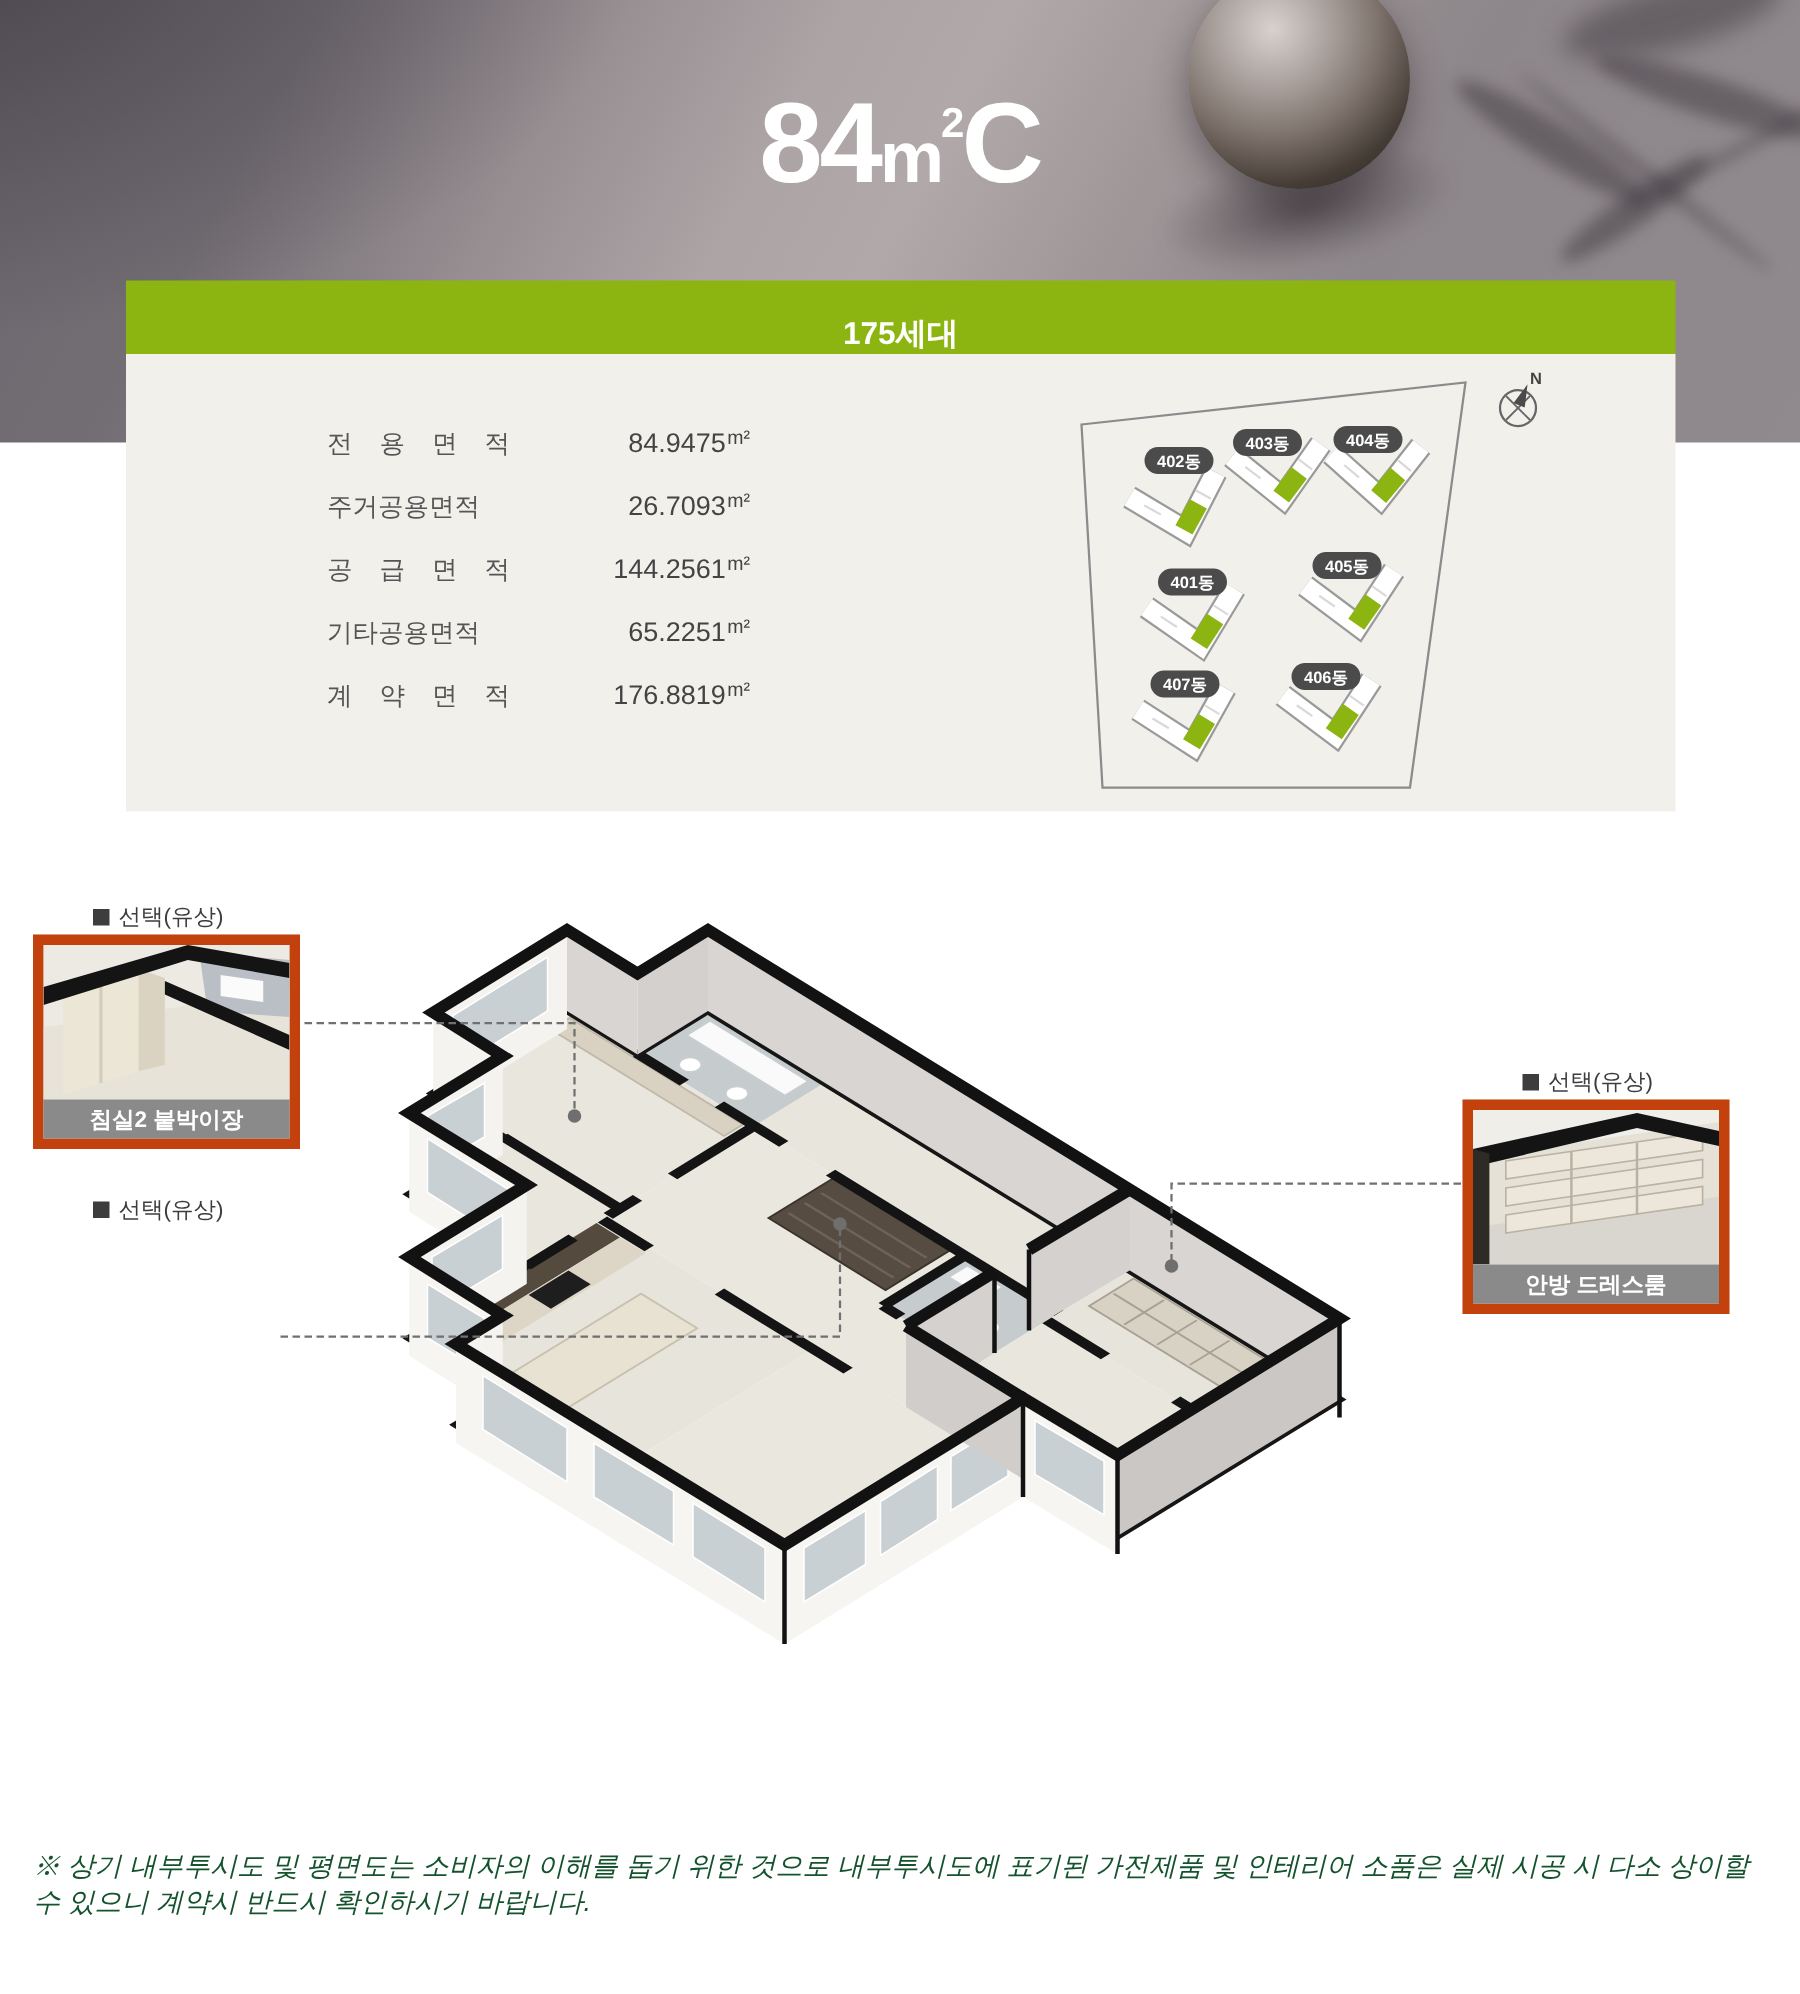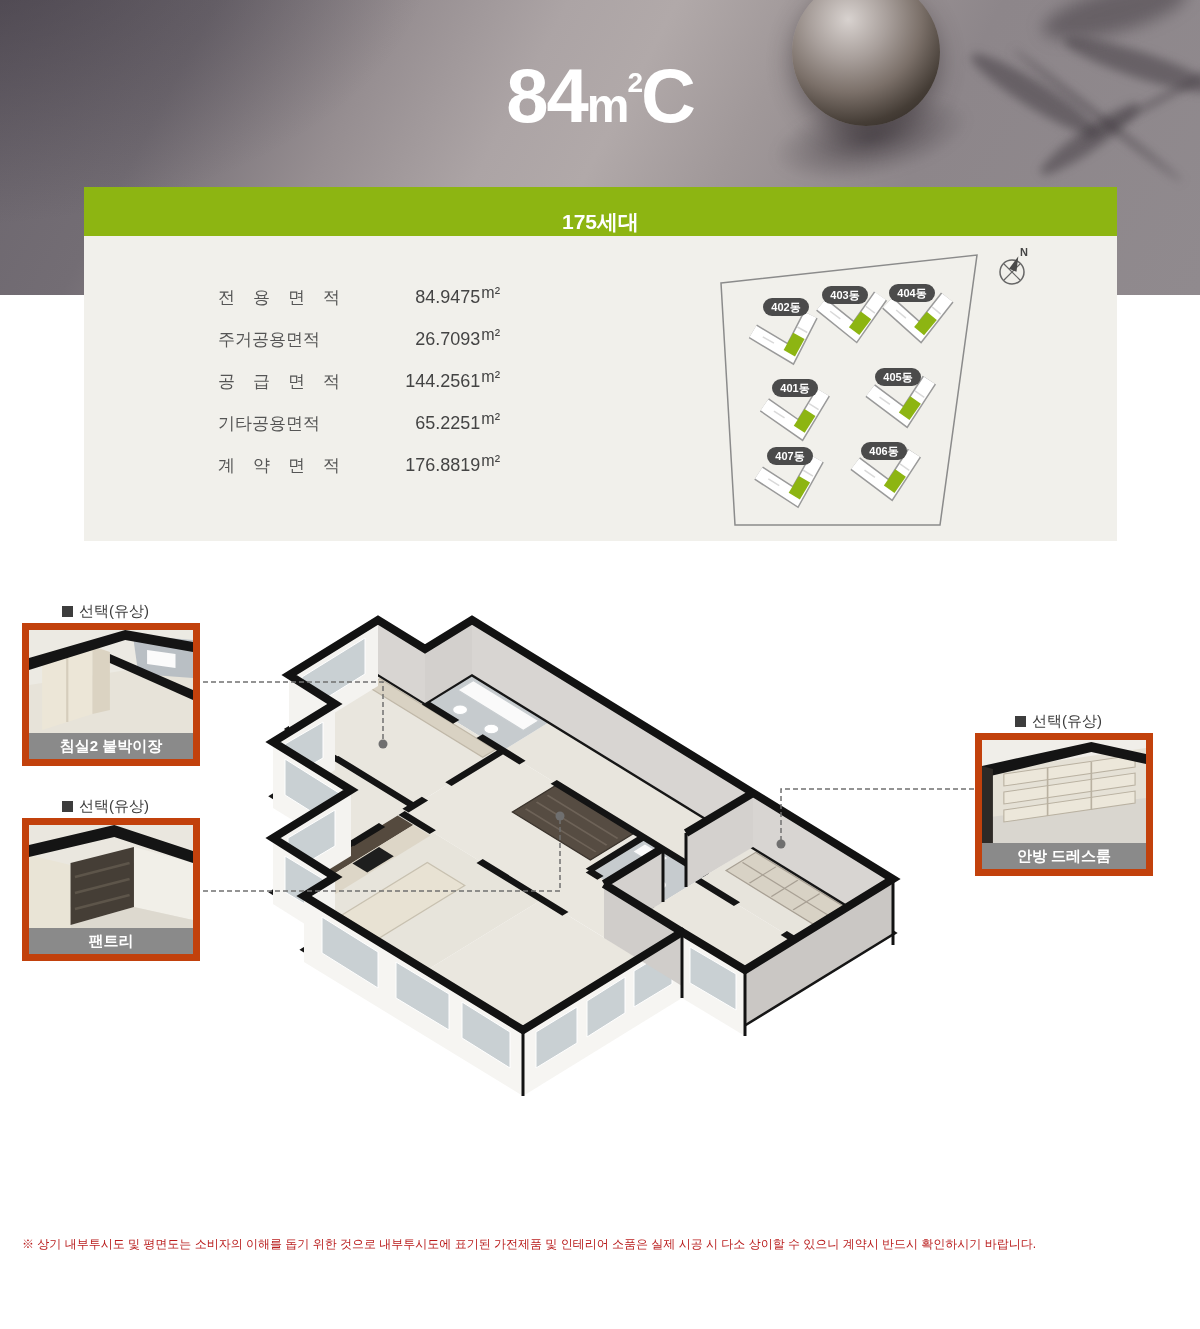--- a/index.html
+++ b/index.html
@@ -25,31 +25,31 @@
   .hero-title .suffix{font-size:76px;}
   
   .banner{position:absolute;left:84px;top:187px;width:1033px;height:49px;
     display:flex;align-items:flex-end;justify-content:center;color:#fff;font-size:21px;font-weight:700;}
   .panel{position:absolute;left:84px;top:236px;width:1033px;height:305px;}
   
   .area-table{position:absolute;left:218px;top:284px;width:282px;}
   .area-row{display:flex;align-items:baseline;height:42px;gap:12px;}
   .area-label{width:122px;color:#555;font-size:17px;text-align:justify;text-align-last:justify;}
   .area-value{flex:1;text-align:right;color:#444;font-size:18px;}
-  .area-unit{color:#444;font-size:16px;vertical-align:5px;margin-left:1px;}
+  .area-unit{color:#444;font-size:13px;vertical-align:5px;margin-left:1px;}
   
   .callout{position:absolute;width:166px;}
   .callout .tag{display:flex;align-items:center;gap:6px;font-size:15px;color:#3d3d3d;height:20px;margin-bottom:2px;padding-left:40px;}
   .callout .tag .sq{width:11px;height:11px;background:#3d3d3d;display:inline-block;}
   .callout .frame{border:7px solid #c2410c;width:164px;height:129px;background:#efece6;position:relative;}
   .callout .frame svg{display:block;}
   .callout .cap{position:absolute;left:0;bottom:0;width:100%;height:26px;background:#8a8a8a;
     color:#fff;font-size:15px;font-weight:700;display:flex;align-items:center;justify-content:center;}
   
-  .notes{position:absolute;left:22px;top:1232px;width:1160px;color:#b91c1c;font-size:12px;line-height:24px;}
+  .notes{position:absolute;left:22px;top:1232px;width:1160px;color:#14532d;font-size:18px;line-height:24px;font-style:italic;}
   .plansvg{position:absolute;left:0;top:0;pointer-events:none;}
   .mapsvg{position:absolute;left:705px;top:248px;}
   .pill-text{font-size:11px;font-weight:700;fill:#fff;text-anchor:middle;}
 </style>
 </head>
 <body>
 
 <div class="page">
 
   <div class="hero">
@@ -272,34 +272,20 @@
       </svg>
       <div class="cap">침실2 붙박이장</div>
     </div>
   </div>
 
   <div class="callout" style="left:22px;top:796px;">
     <div class="tag">
         <span class="sq"></span>
         <span>선택(유상)</span>
       </div>
-    <div class="frame">
-      <svg width="164" height="103" viewBox="0 0 150 103" preserveAspectRatio="none">
-        <rect width="150" height="103" fill="#eae7df"></rect>
-        <polygon points="0,30 38,40 38,103 0,103" fill="#e9e4d6"></polygon>
-        <polygon points="96,22 150,38 150,95 96,82" fill="#f1efe8"></polygon>
-        <polygon points="38,100 96,82 150,95 150,103 38,103" fill="#ddd9cf"></polygon>
-        <polygon points="38,38 96,22 96,82 38,100" fill="#453e36"></polygon>
-        <line x1="42" y1="52" x2="92" y2="38" stroke="#5d554a" stroke-width="2.5"></line>
-        <line x1="42" y1="68" x2="92" y2="54" stroke="#5d554a" stroke-width="2.5"></line>
-        <line x1="42" y1="84" x2="92" y2="70" stroke="#5d554a" stroke-width="2.5"></line>
-        <polygon points="0,20 78,0 150,26 150,38 78,12 0,32" fill="#141414"></polygon>
-      </svg>
-      <div class="cap">팬트리</div>
-    </div>
   </div>
 
   <div class="callout" style="left:975px;top:711px;">
     <div class="tag">
         <span class="sq"></span>
         <span>선택(유상)</span>
       </div>
     <div class="frame">
       <svg width="164" height="103" viewBox="0 0 150 103" preserveAspectRatio="none">
         <rect width="150" height="103" fill="#f0eee9"></rect>

